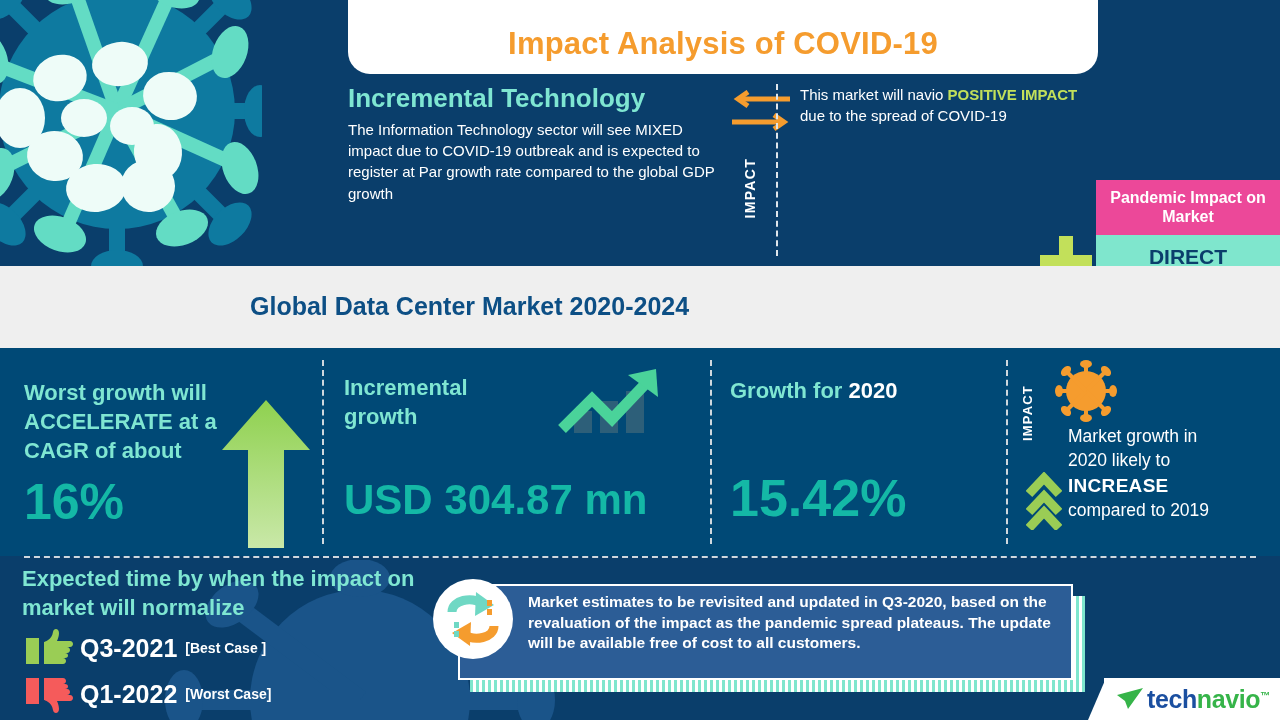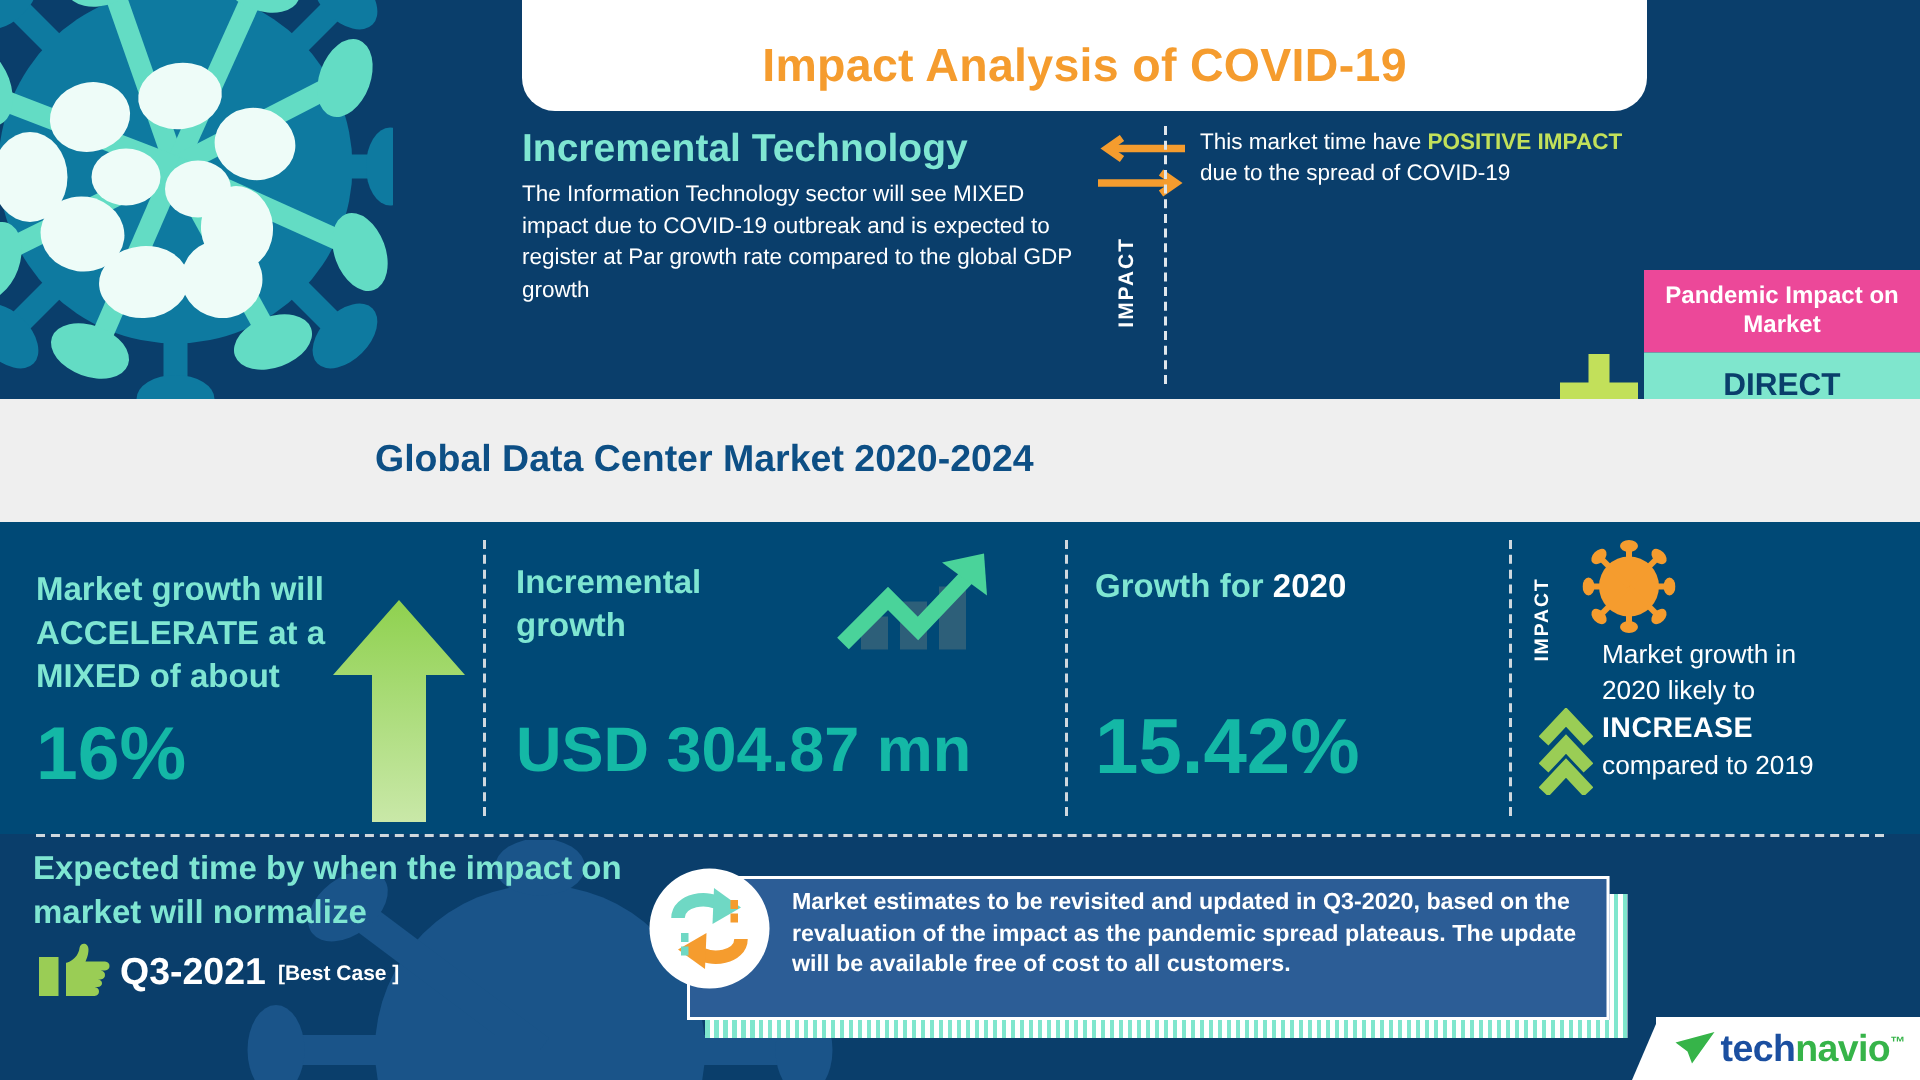--- a/index.html
+++ b/index.html
@@ -306,41 +306,41 @@
             <polyline points="20,2 10,9 20,16"></polyline>
             <line x1="4" y1="32" x2="56" y2="32"></line>
             <polyline points="46,25 56,32 46,39"></polyline>
           </g>
         </svg>
       </div>
       <div class="impact-vert">IMPACT</div>
     </div>
 
     <div class="col-mi">
-      <div class="sec-body"><span>This market time have </span><span class="pos-impact">POSITIVE IMPACT</span><span> due to the spread of COVID-19</span></div>
+      <div class="sec-body"><span>This market will navio </span><span class="pos-impact">POSITIVE IMPACT</span><span> due to the spread of COVID-19</span></div>
     </div>
 
     <div class="plus-sign"></div>
 
     <div class="pandemic">
       <div class="hdr">Pandemic Impact on Market</div>
       <div class="val">DIRECT</div>
     </div>
   </div>
 
   <div class="vdash-top"></div>
 
   <div class="band-title">
     <div class="t">Global Data Center Market 2020-2024</div>
   </div>
 
   <div class="metrics"></div>
 
   <div class="m-cell" style="left:24px; top:348px; width:290px;">
-    <div class="m-label" style="position:absolute; left:0; top:30px; width:230px;">Market growth will ACCELERATE at a MIXED of about</div>
+    <div class="m-label" style="position:absolute; left:0; top:30px; width:230px;">Worst growth will ACCELERATE at a CAGR of about</div>
     <div class="m-value" style="position:absolute; left:0; top:125px; font-size:50px;">16%</div>
   </div>
   <div class="cagr-arrow">
     <svg width="92" height="148" viewBox="0 0 92 148">
       <defs>
         <linearGradient id="ag" x1="0" y1="0" x2="0" y2="1">
           <stop offset="0%" stop-color="#8fd14f"></stop>
           <stop offset="100%" stop-color="#c9e8a8"></stop>
         </linearGradient>
       </defs>
@@ -423,20 +423,30 @@
       <div class="ic">
         <svg width="58" height="40" viewBox="0 0 58 40">
           <rect x="4" y="10" width="13" height="26" fill="#9ACD55"></rect>
           <path d="M22 36 L22 14 C22 14 30 12 31 4 C31.5 0 37 0 37 5 C37 9 35 13 35 13 L48 13 C52 13 52 19 48 19 L45 19 C49 19 49 25 45 25 L43 25 C47 25 47 30 43 30 L41 30 C45 30 45 36 41 36 Z" fill="#9ACD55"></path>
         </svg>
       </div>
       <div class="q">Q3-2021</div>
       <div class="tag">[Best Case ]</div>
     </div>
 
+    <div class="case-row">
+      <div class="ic">
+        <svg width="58" height="40" viewBox="0 0 58 40">
+          <rect x="4" y="4" width="13" height="26" fill="#F55B5B"></rect>
+          <path d="M22 4 L22 26 C22 26 30 28 31 36 C31.5 40 37 40 37 35 C37 31 35 27 35 27 L48 27 C52 27 52 21 48 21 L45 21 C49 21 49 15 45 15 L43 15 C47 15 47 10 43 10 L41 10 C45 10 45 4 41 4 Z" fill="#F55B5B"></path>
+        </svg>
+      </div>
+      <div class="q">Q1-2022</div>
+      <div class="tag">[Worst Case]</div>
+    </div>
   </div>
 
   <div class="note-shadow"></div>
   <div class="note-box">
     <div class="txt">Market estimates to be revisited and updated in Q3-2020, based on the revaluation of the impact as the pandemic spread plateaus. The update will be available free of cost to all customers.</div>
   </div>
   <div class="refresh-icon">
     <svg width="82" height="82" viewBox="0 0 82 82">
       <circle cx="41" cy="41" r="40" fill="#ffffff"></circle>
       <path d="M20 34 C20 22 40 18 50 26" stroke="#6fd8c4" stroke-width="9" fill="none"></path>

